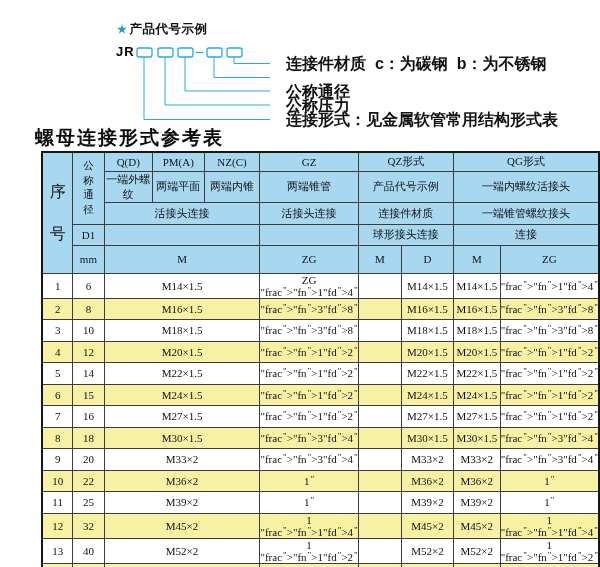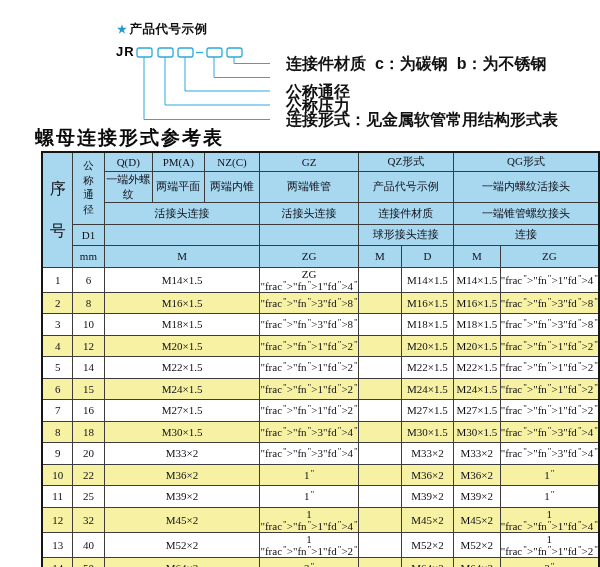--- a/index.html
+++ b/index.html
@@ -21,21 +21,21 @@
   
   table.ref { position:absolute; left:41px; top:151px; border-collapse:collapse; table-layout:fixed;
               border:2px solid #161616; font-family:"Liberation Serif", serif; }
   .ref th, .ref td { border:1px solid #3c3c3c; text-align:center; vertical-align:middle; padding:0;
                      font-size:11px; color:#101018; font-weight:normal; overflow:hidden; }
   .ref thead th { background:#a8d8f0; }
   .ref thead tr:nth-child(1){ height:19px; }
   .ref thead tr:nth-child(2){ height:20px; }
   .ref thead tr:nth-child(3){ height:22px; }
   .ref thead tr:nth-child(4){ height:21px; }
-  .ref thead tr:nth-child(5){ height:22px;margin-top:20px; }
+  .ref thead tr:nth-child(5){ height:28px;margin-top:20px; }
   .ref tbody tr { height:21.5px; background:#ffffff; }
   .ref tbody tr.alt { background:#f6f1a3; }
 
   .vwrap { width:1.1em; margin:0 auto; word-break:break-all; }
   .v-index { font-size:16px; line-height:42px; }
   .v-dn { font-size:10.5px; line-height:14.5px; }
   .pq { font-size:9px; position:relative; top:-3px; margin-left:1px; }
 </style>
 </head>
 <body>

